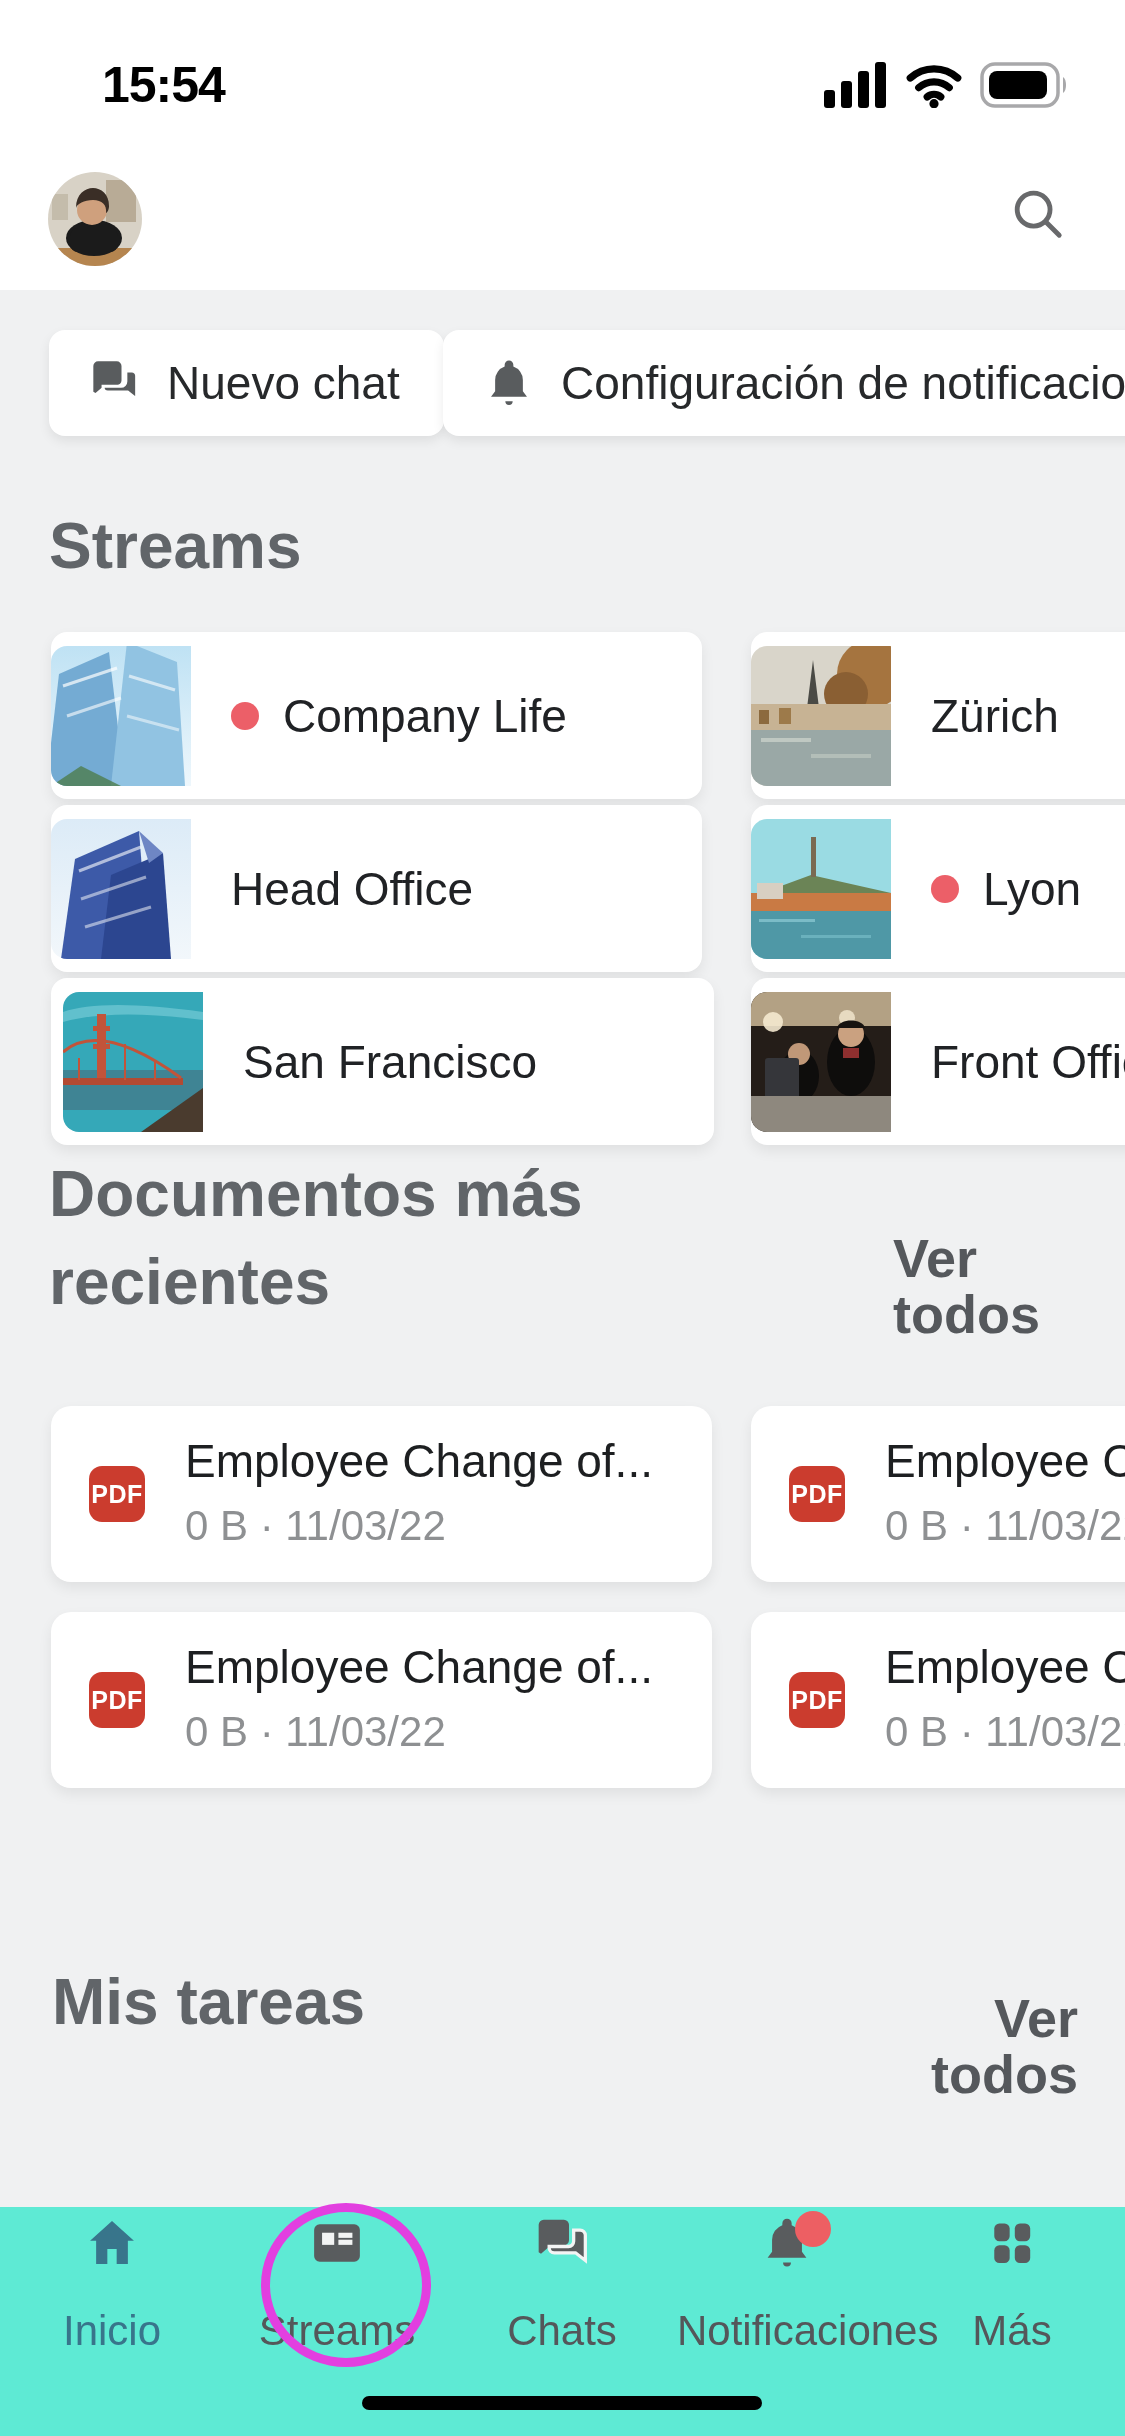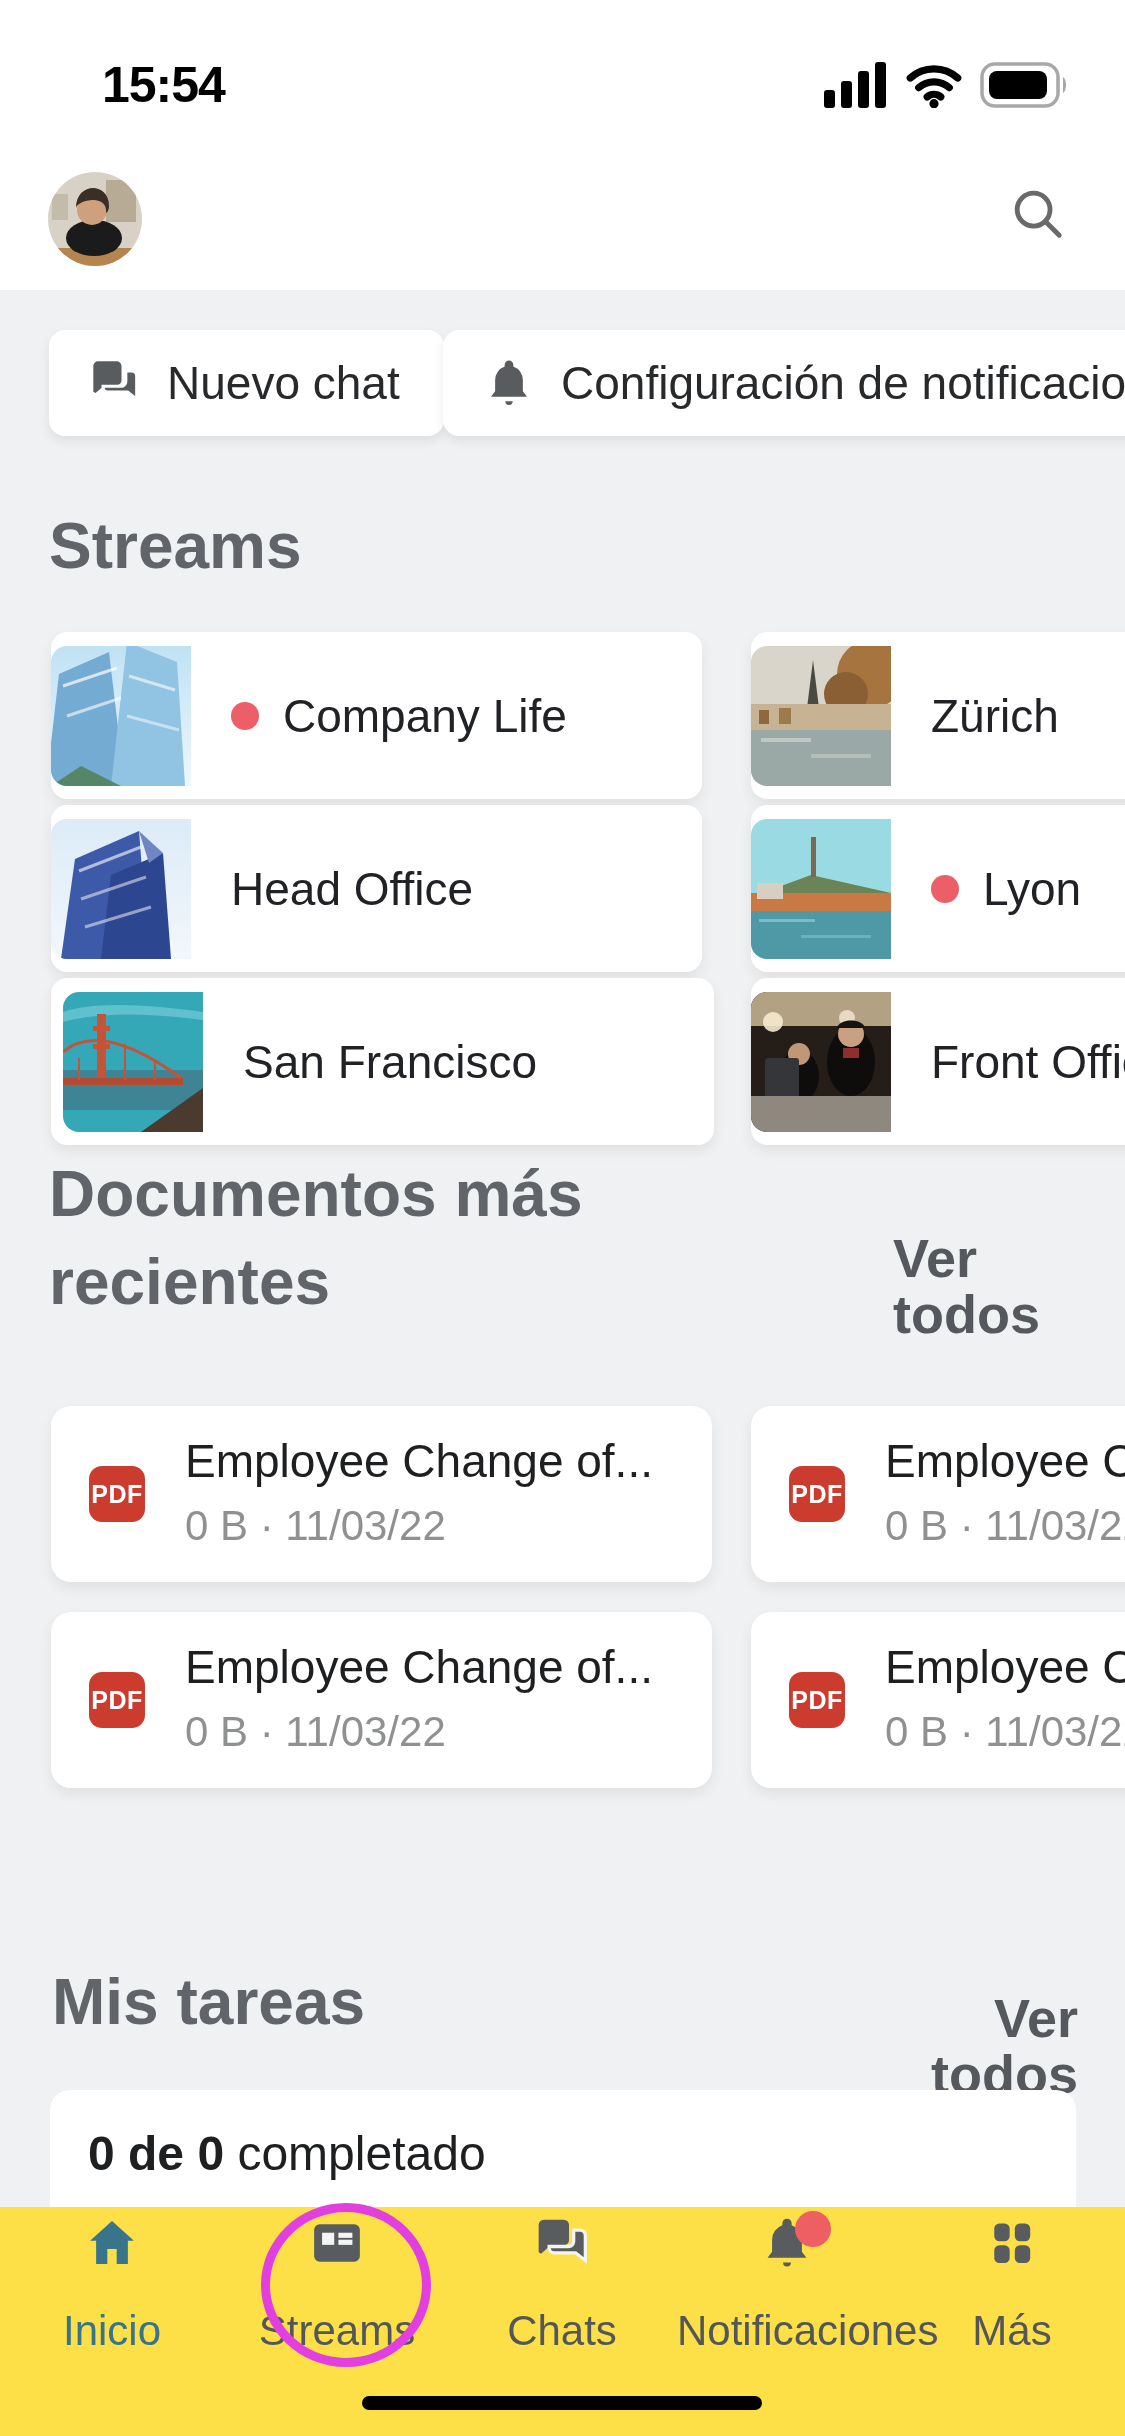--- a/index.html
+++ b/index.html
@@ -40,21 +40,21 @@
   .pdfbadge{position:absolute;left:38px;top:60px;width:56px;height:56px;border-radius:13px;
             background:#cb3c2e;color:#fff;font-size:25px;font-weight:700;
             display:flex;align-items:center;justify-content:center;letter-spacing:.5px;}
   .dtitle{position:absolute;left:134px;top:28px;font-size:46px;color:#1d1f21;white-space:nowrap;}
   .dmeta{position:absolute;left:134px;top:96px;font-size:42px;color:#8e9092;white-space:nowrap;}
   
   .taskcard{position:absolute;left:50px;top:1800px;width:1026px;height:180px;background:#fff;border-radius:20px 20px 0 0;}
   .taskline{position:absolute;left:38px;top:36px;font-size:48px;color:#1d1f21;}
   .taskline b{font-weight:700;}
   
-  .tabbar{position:absolute;left:0;top:2207px;width:1125px;height:229px;background:#fde047;}
+  .tabbar{position:absolute;left:0;top:2207px;width:1125px;height:229px;background:#5eead4;}
   .tab{position:absolute;top:8px;width:220px;transform:translateX(-50%);text-align:center;}
   .tab .ticon{width:56px;height:56px;margin:0 auto;position:relative;}
   .tab .tlabel{margin-top:32px;font-size:42px;color:#54575a;}
   .tab.active .tlabel{color:#38758b;}
   .badge{position:absolute;right:-12px;top:-12px;width:36px;height:36px;border-radius:50%;background:#ed5f63;}
   .homebar{position:absolute;left:362px;top:2396px;width:400px;height:14px;border-radius:8px;background:#000;}
   
   .anno{position:absolute;left:261px;top:2203px;width:152px;height:146px;border:9px solid #e23fe0;
         border-radius:50%;pointer-events:none;z-index:50;}
   .ico{display:block;}
@@ -266,25 +266,20 @@
     <div class="dmeta">0 B · 11/03/22</div>
   </div>
   <div class="dcard" style="left:751px;top:1322px;">
     <div class="pdfbadge">PDF</div>
     <div class="dtitle">Employee Change of...</div>
     <div class="dmeta">0 B · 11/03/22</div>
   </div>
 
   <div class="section-title" style="left:52px;top:1668px;">Mis tareas</div>
   <div class="section-link" style="left:868px;top:1700px;width:210px;text-align:right;">Ver todos</div>
-  <div class="taskcard">
-    <div class="taskline">
-      <b>0 de 0</b><span> completado</span>
-    </div>
-  </div>
 </div>
 
 <div class="tabbar">
 
   <div class="tab active" style="left:112px;">
     <svg class="ticon" viewBox="0 0 24 24">
       <path d="M12 2.6l9.4 8.4h-2.6v10H14v-6.4h-4V21H5.2V11H2.6z" fill="#38758b"></path>
     </svg>
     <div class="tlabel">Inicio</div>
   </div>

